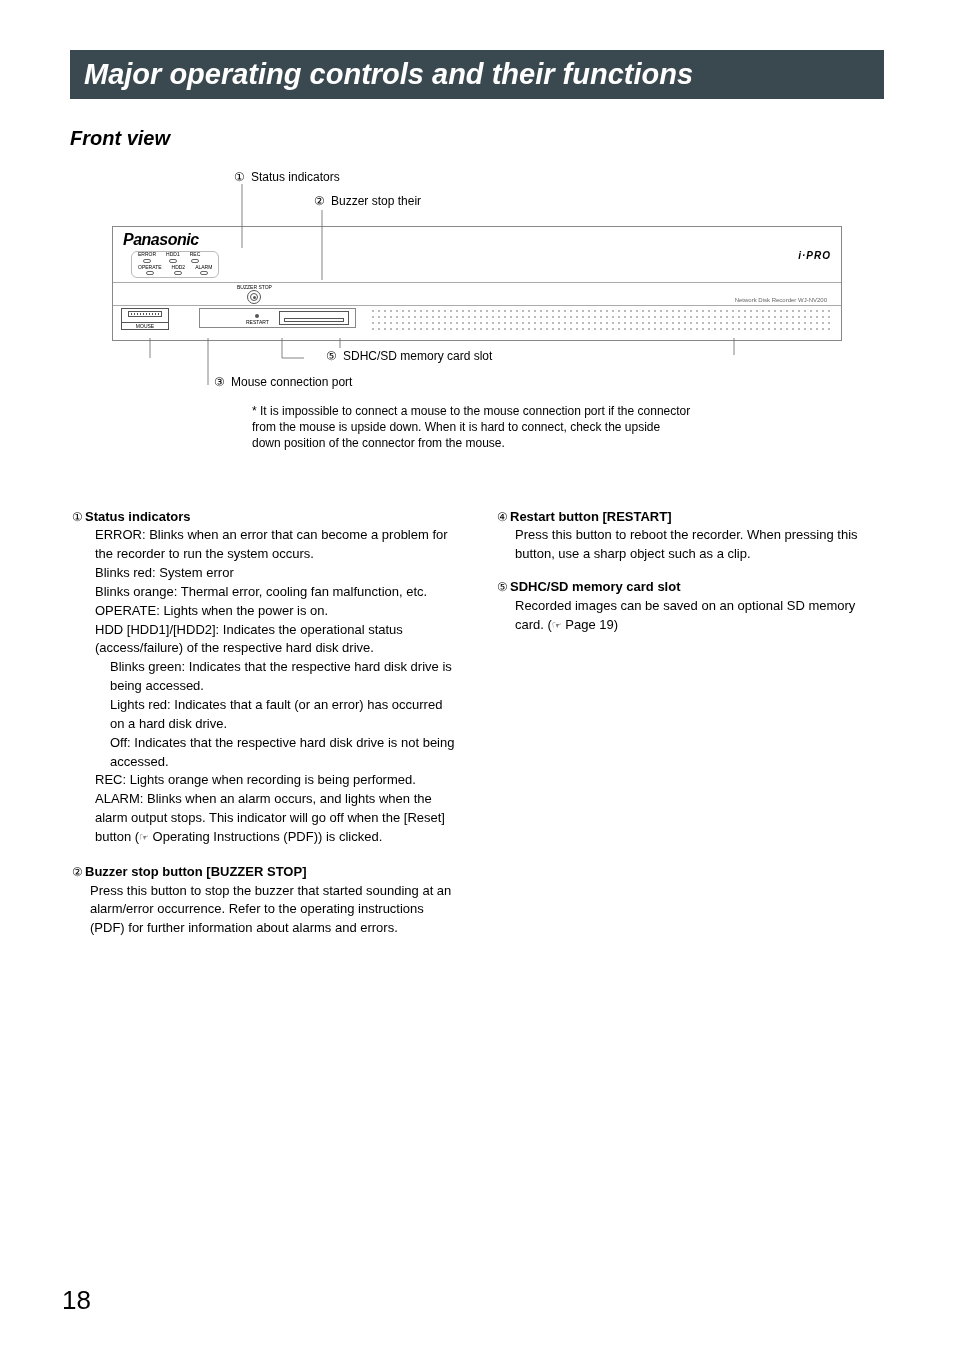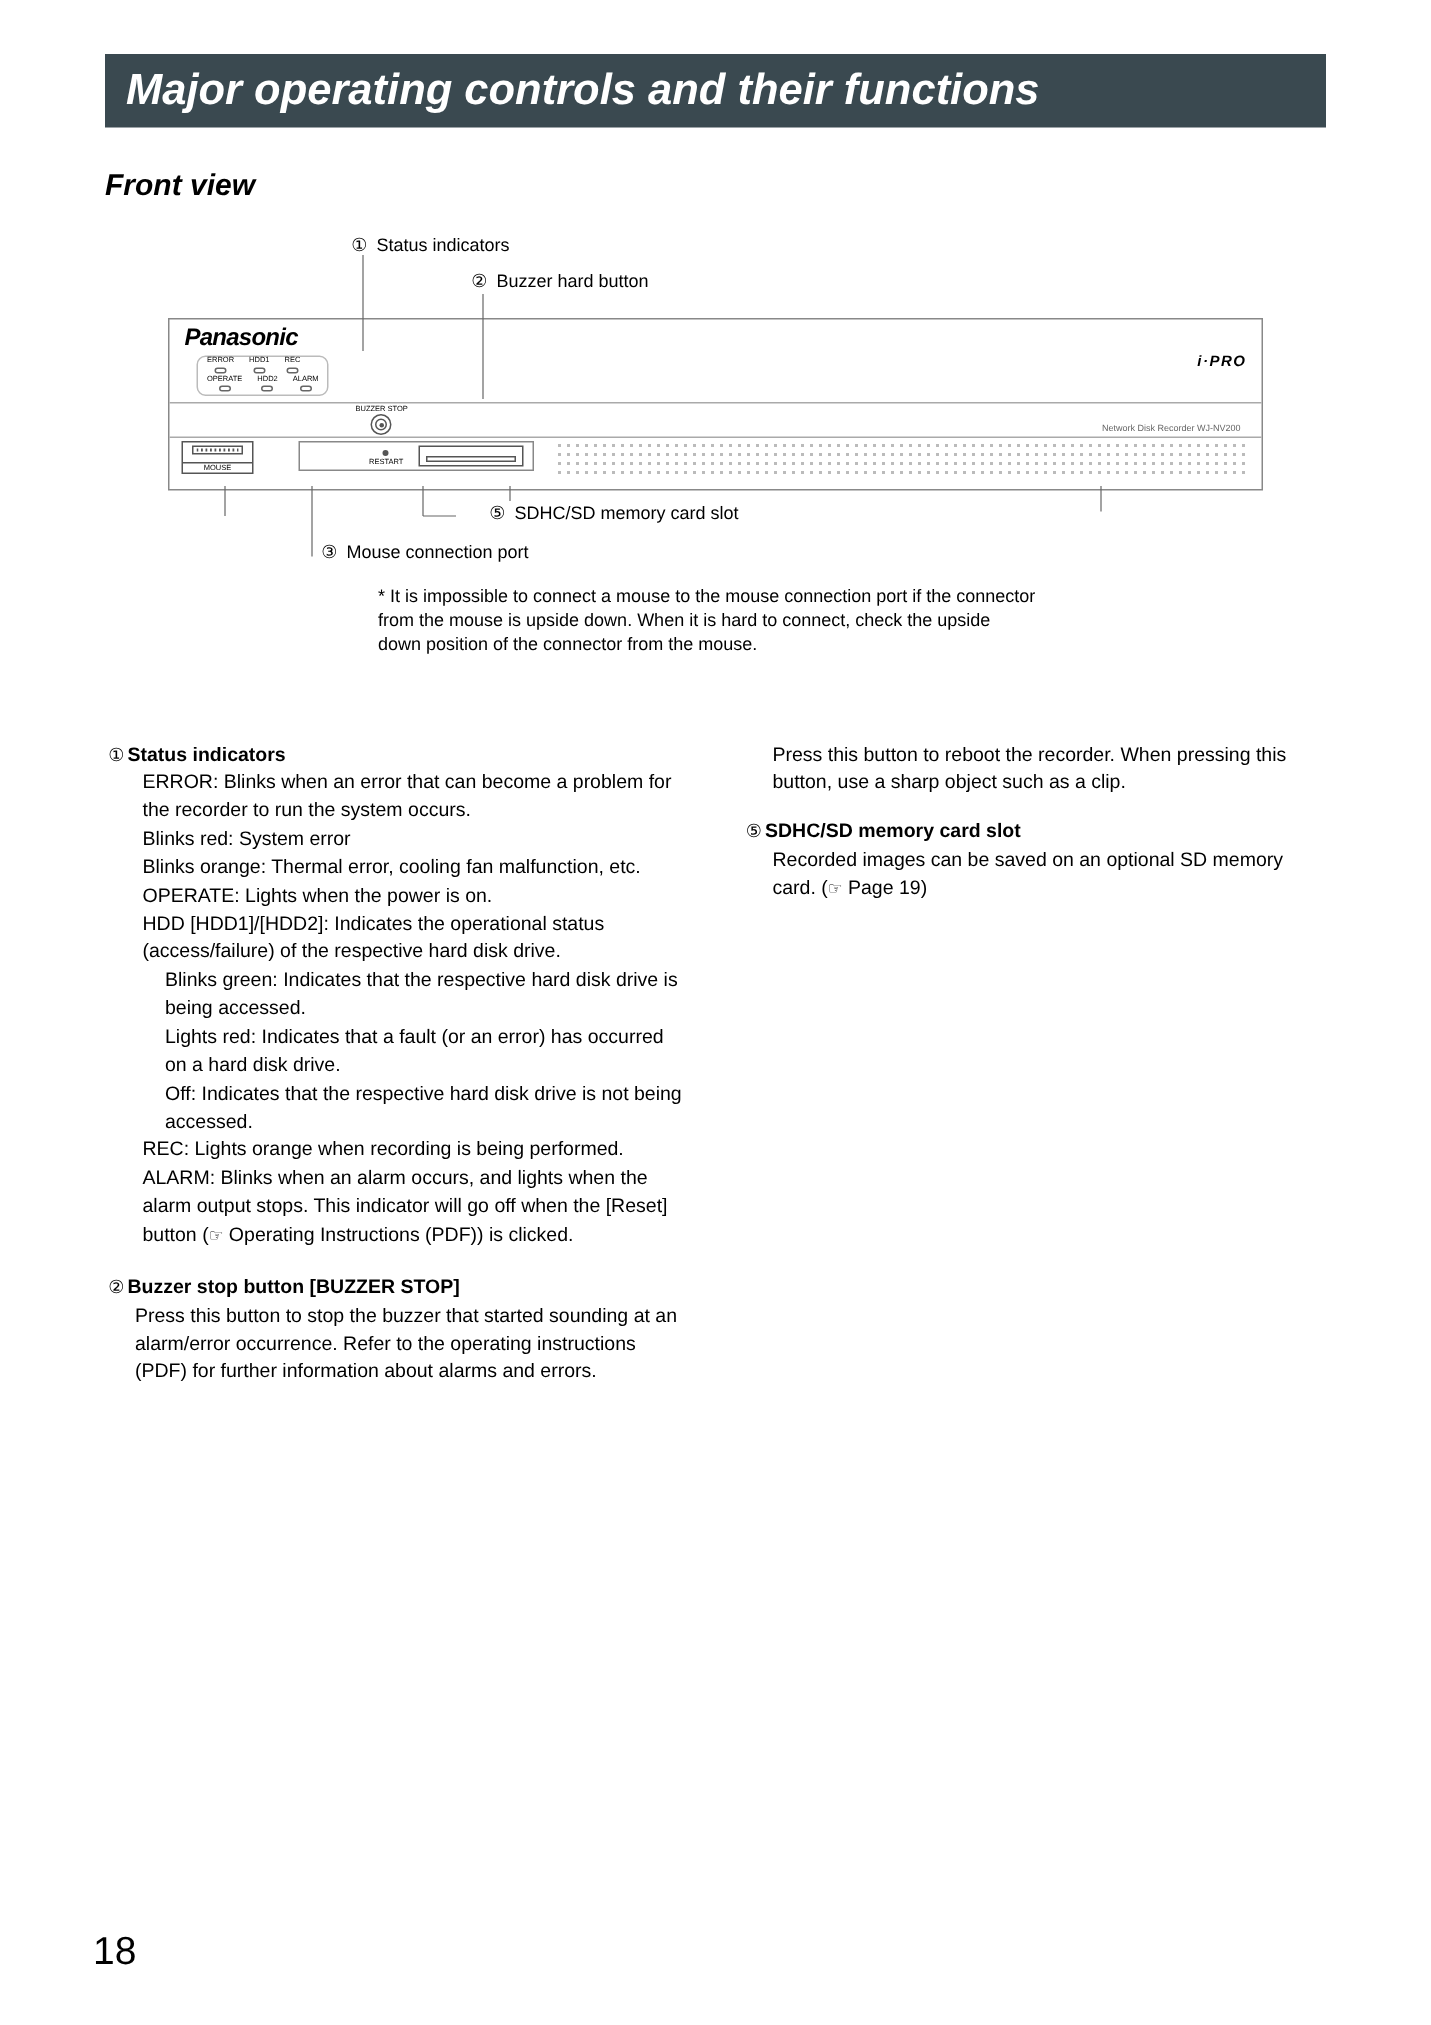--- a/index.html
+++ b/index.html
@@ -1,17 +1,17 @@
 <!DOCTYPE html>
 <html><head>
 <meta charset="utf-8">
 <style>
   * { box-sizing: border-box; margin: 0; padding: 0; }
   html, body { width: 954px; height: 1350px; background: #fff; font-family: Arial, Helvetica, sans-serif; color: #000; }
-  .page { position: relative; width: 954px; height: 1350px; padding: 36px 70px 40px 70px; }
+  .page { position: relative; width: 954px; height: 1350px; padding: 50px 70px 40px 70px; }
   .title-band { background: #3a4950; color: #fff; padding: 8px 14px; font-size: 29px; font-weight: bold; font-style: italic; letter-spacing: 0px; }
   .section-heading { font-size: 20px; font-weight: bold; margin-top: 28px; margin-bottom: 10px; font-style: italic; }
   .diagram-wrap { margin: 20px auto 0 auto; width: 730px; font-size: 12px; }
   .callout { margin: 2px 0; }
   .callout .circled { margin-right: 4px; }
   .front-panel { border: 1px solid #888; margin-top: 8px; }
   .upper-strip { display: flex; align-items: center; justify-content: space-between; padding: 4px 10px 2px 10px; }
   .brand-left { font-style: italic; font-weight: bold; font-size: 16px; letter-spacing: -0.5px; }
   .brand-right { font-style: italic; font-weight: bold; font-size: 10px; letter-spacing: 1px; }
   .led-row { display: flex; gap: 10px; padding: 0 6px 2px 6px; border: 1px solid #bbb; border-radius: 6px; margin: 0 0 2px 8px; width: max-content; }
@@ -56,21 +56,21 @@
   <div class="title-band">Major operating controls and their functions</div>
 
   <div class="section-heading">Front view</div>
 
   <div class="diagram-wrap" style="position:relative;">
 
     <div style="margin-left:120px;" class="callout">
       <span class="circled">①</span><span>Status indicators</span>
     </div>
     <div style="margin-left:200px; margin-top:10px;" class="callout">
-      <span class="circled">②</span><span>Buzzer hard button</span>
+      <span class="circled">②</span><span>Buzzer stop their</span>
     </div>
 
     <div class="front-panel" style="margin-top:18px; position:relative;">
       <div class="upper-strip">
         <div>
           <div class="brand-left">Panasonic</div>
           <div class="led-row" style="margin-top:2px;">
             <div>
               <div style="display:flex; gap:10px;">
                 <div class="led-col"><span>ERROR</span><span class="lamp"></span></div>
@@ -167,20 +167,21 @@
         <div><span class="circled">②</span><span class="item-head">Buzzer stop button [BUZZER STOP]</span></div>
         <div class="desc">Press this button to stop the buzzer that started sounding at an alarm/error occurrence. Refer to the operating instructions (PDF) for further information about alarms and errors.</div>
       </div>
 
     </div>
 
     <div class="col">
 
 
       <div>
+        <div><span class="circled">④</span><span class="item-head">Restart button [RESTART]</span></div>
         <div class="desc">Press this button to reboot the recorder. When pressing this button, use a sharp object such as a clip.</div>
       </div>
 
       <div>
         <div><span class="circled">⑤</span><span class="item-head">SDHC/SD memory card slot</span></div>
         <div class="desc"><span>Recorded images can be saved on an optional SD memory card. (</span><span class="regmark">☞</span><span> Page 19)</span></div>
       </div>
 
     </div>
   </div>

